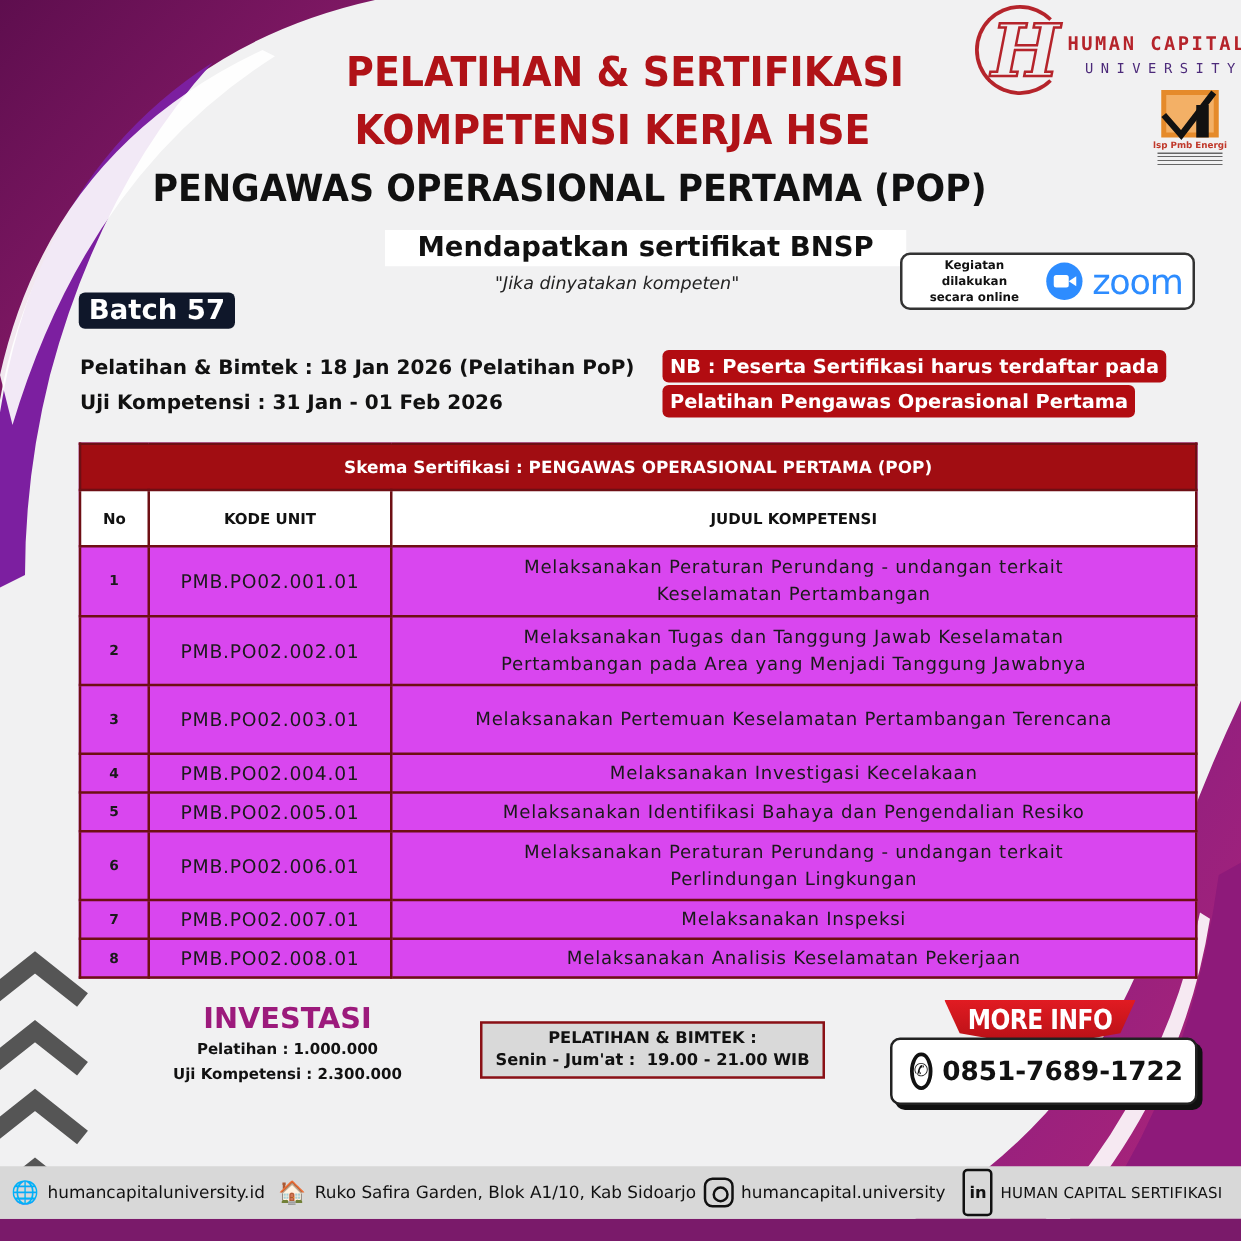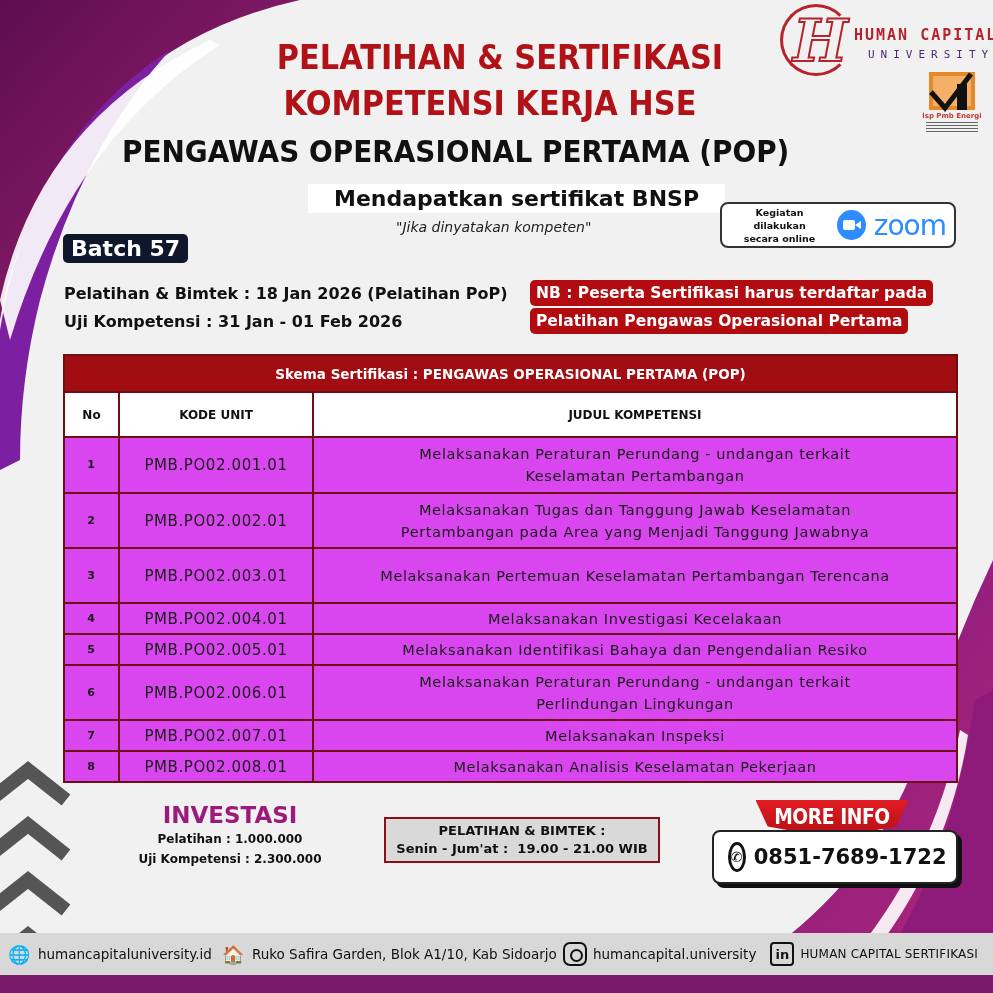--- a/index.html
+++ b/index.html
@@ -177,21 +177,21 @@
   }
   .ig-icon {
     width: 24px; height: 24px; border: 2.5px solid #111; border-radius: 7px;
     position: relative;
   }
   .ig-icon::before {
     content: ""; position: absolute; left: 5px; top: 5px; width: 9px; height: 9px;
     border: 2.5px solid #111; border-radius: 50%;
   }
   .li-icon {
-    width: 24px; height: 24px; border: 2.5px solid #111; border-radius: 4px;
+    width: 24px; height: 38px; border: 2.5px solid #111; border-radius: 4px;
     font-weight: 900; font-size: 13px; display: flex; align-items: center; justify-content: center;
   }
   .f-small { font-size: 12px; letter-spacing: 0.2px; }
 </style>
 </head>
 <body>
 
 <svg class="bg" width="993" height="993" viewBox="0 0 993 993">
   <defs>
     <linearGradient id="gp" x1="0" y1="0" x2="1" y2="1">

